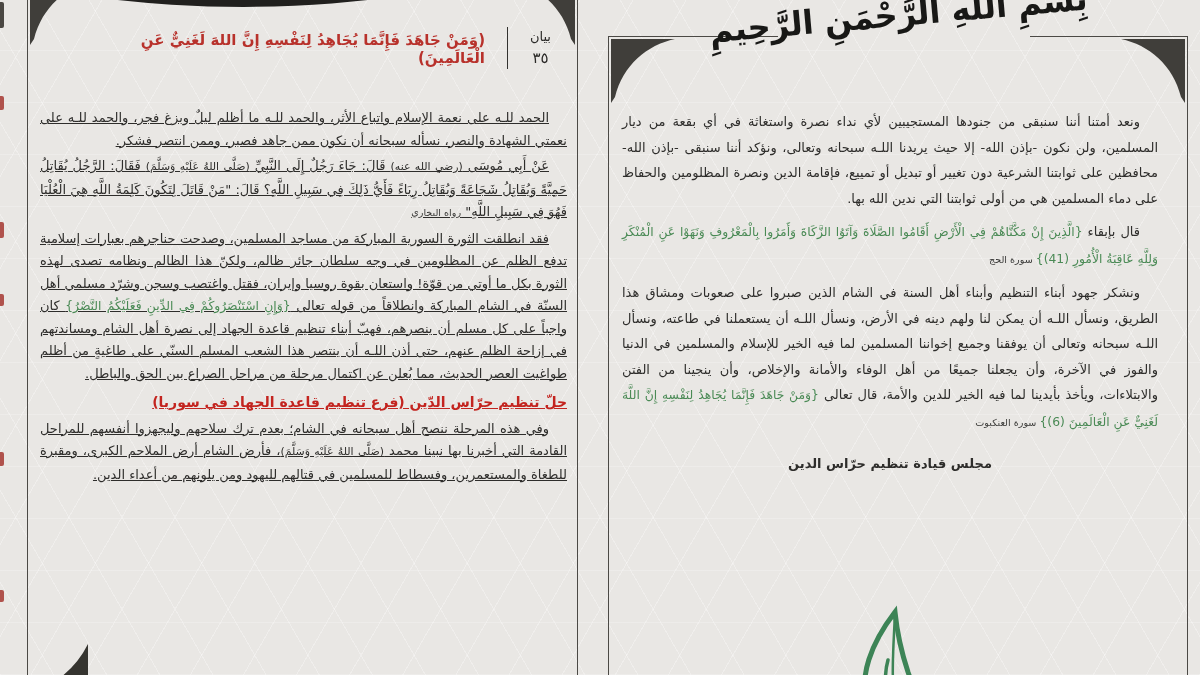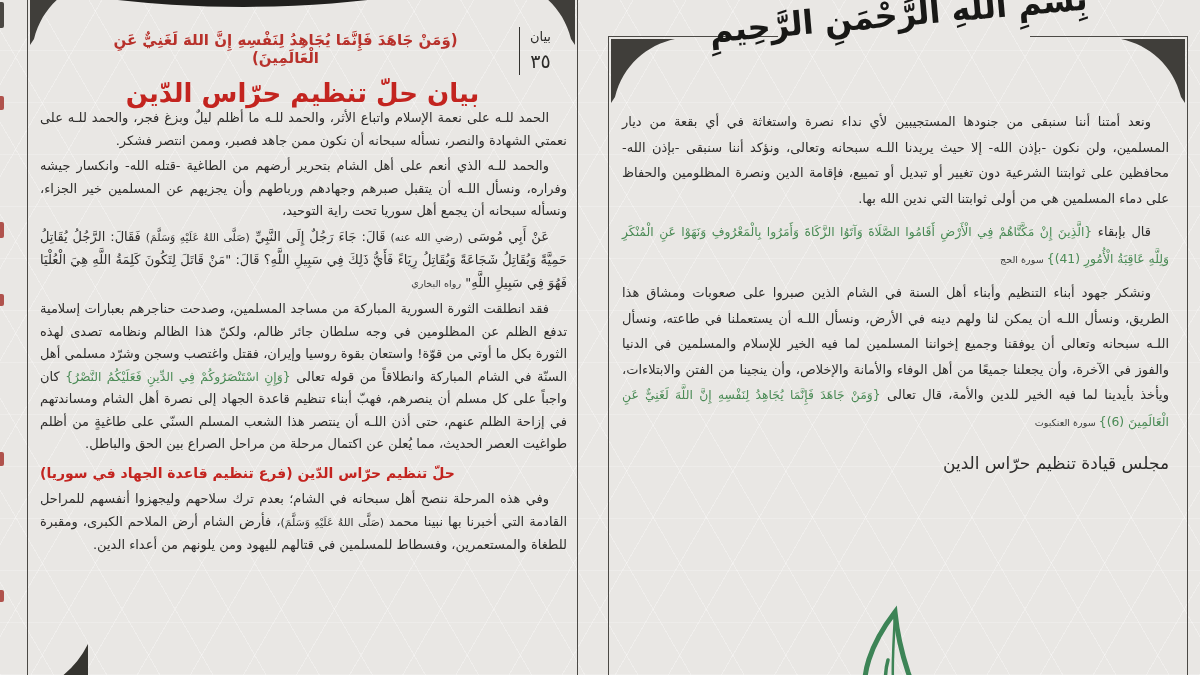--- a/index.html
+++ b/index.html
@@ -18,33 +18,33 @@
   .page-right{left:608px;top:37px;width:578px;height:740px;border-top:none;}
   .top-seg{position:absolute;top:-1.5px;height:1.5px;background:#4b4945;}
   .seg-l{left:-1px;width:170px;} .seg-r{right:-1px;width:158px;}
   .fan{position:absolute;width:66px;height:66px;}
   .fan svg{display:block;width:100%;height:100%;}
   .fan-tl{top:2px;left:2px;}
   .fan-tr{top:2px;right:2px;transform:scaleX(-1);}
   .bismillah-right{position:absolute;top:-42px;left:0;right:0;text-align:center;pointer-events:none;}
   .bismillah-right span{display:inline-block;font-size:33px;font-weight:bold;color:#181816;transform:rotate(-5deg) scaleX(.97);letter-spacing:0;}
   .bismillah-partial{position:absolute;top:-38px;left:22px;right:22px;height:72px;pointer-events:none;}
-  .stmt-label{position:absolute;top:48px;right:26px;border-left:1.5px solid #33322f;padding-left:10px;text-align:center;line-height:1.5;color:#2b2a28;}
+  .stmt-label{position:absolute;top:48px;right:26px;border-left:1.5px solid #33322f;padding-left:22px;text-align:center;line-height:1.5;color:#2b2a28;}
   .stmt-label .l1{font-size:13px;}
-  .stmt-label .l2{font-size:19px;}
-  .verse-header{position:absolute;top:52px;right:92px;left:58px;text-align:center;color:#b8312b;font-size:15px;font-weight:bold;}
+  .stmt-label .l2{font-size:15px;font-family:Liberation Serif, serif;}
+  .verse-header{position:absolute;top:52px;right:92px;left:58px;color:#b8312b;font-size:15px;font-weight:bold;}
   .page-title{position:absolute;top:82px;left:0;right:0;text-align:center;color:#c3241f;font-size:26px;font-weight:bold;}
   .body-left{position:absolute;top:128px;right:10px;left:12px;font-size:13px;line-height:22.5px;text-align:justify;text-justify:inter-word;}
-  .body-left p{margin:0 0 3px 0;text-indent:18px;}
+  .body-left p{margin:0 0 3px 0;text-indent:18px;text-decoration:underline;}
   .body-right{position:absolute;top:72px;right:11px;left:13px;font-size:13px;line-height:25.5px;text-align:justify;text-justify:inter-word;}
-  .body-right p{margin:0 7px 4px 0;text-indent:18px;}
-  .subhead-red{color:#c3241f;font-weight:bold;font-size:14px;text-align:left;text-indent:0 !important;margin:6px 0 4px 0 !important;}
+  .body-right p{margin:0 18px 4px 0;text-indent:18px;}
+  .subhead-red{color:#c3241f;font-weight:bold;font-size:14px;text-align:right;text-indent:0 !important;margin:6px 0 4px 0 !important;}
   .quran-block{margin-top:8px !important;}
   .closing{margin-top:12px !important;}
-  .signature{font-weight:normal;font-size:17px;text-align:right;text-indent:0 !important;margin-top:16px !important;}
+  .signature{font-weight:bold;font-size:13px;text-align:center;text-indent:0 !important;margin-top:16px !important;}
   .seg-n{}
   .seg-q{color:#4a8a55;font-size:.95em;}
   .seg-s{font-size:.84em;}
   .seg-r{font-size:.74em;color:#3a3a38;}
   .logo{position:absolute;top:565px;left:240px;width:92px;height:175px;}
   .corner-wedge{position:absolute;top:665px;left:33px;width:27px;height:33px;}
   .edge-mark{position:absolute;left:0;width:4px;border-radius:0 2px 2px 0;}
   .m1{top:2px;height:26px;background:#4a4742;}
   .m2{top:96px;height:14px;background:#b0524c;}
   .m3{top:222px;height:16px;background:#b0524c;}
@@ -83,25 +83,23 @@
         <path d="M60,38 C180,60 300,60 420,28" stroke="#21201e" stroke-width="4" fill="none"></path>
       </svg>
     </div>
 
     <div class="stmt-label">
       <div class="l1">بيان</div>
       <div class="l2">٣٥</div>
     </div>
 
     <div class="verse-header">(وَمَنْ جَاهَدَ فَإِنَّمَا يُجَاهِدُ لِنَفْسِهِ إِنَّ اللهَ لَغَنِيٌّ عَنِ الْعَالَمِينَ)</div>
-    <h1 class="page-title">بيان حلّ تنظيم حرّاس الدّين</h1>
 
     <div class="body-left">
       <p>الحمد للـه على نعمة الإسلام واتباع الأثر، والحمد للـه ما أظلم ليلٌ وبزغ فجر، والحمد للـه على نعمتي الشهادة والنصر، نسأله سبحانه أن نكون ممن جاهد فصبر، وممن انتصر فشكر.</p>
-      <p>والحمد للـه الذي أنعم على أهل الشام بتحرير أرضهم من الطاغية -قتله الله- وانكسار جيشه وفراره، ونسأل اللـه أن يتقبل صبرهم وجهادهم ورباطهم وأن يجزيهم عن المسلمين خير الجزاء، ونسأله سبحانه أن يجمع أهل سوريا تحت راية التوحيد،</p>
       <p><span class="seg-n">عَنْ أَبِي مُوسَى </span><span class="seg-s">(رضي الله عنه)</span><span class="seg-n"> قَالَ: جَاءَ رَجُلٌ إِلَى النَّبِيِّ </span><span class="seg-s">(صَلَّى اللهُ عَلَيْهِ وَسَلَّمَ)</span><span class="seg-n"> فَقَالَ: الرَّجُلُ يُقَاتِلُ حَمِيَّةً وَيُقَاتِلُ شَجَاعَةً وَيُقَاتِلُ رِيَاءً فَأَيُّ ذَلِكَ فِي سَبِيلِ اللَّهِ؟ قَالَ: "مَنْ قَاتَلَ لِتَكُونَ كَلِمَةُ اللَّهِ هِيَ الْعُلْيَا فَهُوَ فِي سَبِيلِ اللَّهِ" </span><span class="seg-r">رواه البخاري</span></p>
       <p><span class="seg-n">فقد انطلقت الثورة السورية المباركة من مساجد المسلمين، وصدحت حناجرهم بعبارات إسلامية تدفع الظلم عن المظلومين في وجه سلطان جائر ظالم، ولكنّ هذا الظالم ونظامه تصدى لهذه الثورة بكل ما أوتي من قوّة! واستعان بقوة روسيا وإيران، فقتل واغتصب وسجن وشرّد مسلمي أهل السنّة في الشام المباركة وانطلاقاً من قوله تعالى </span><span class="seg-q">{وَإِنِ اسْتَنْصَرُوكُمْ فِي الدِّينِ فَعَلَيْكُمُ النَّصْرُ}</span><span class="seg-n"> كان واجباً على كل مسلم أن ينصرهم، فهبّ أبناء تنظيم قاعدة الجهاد إلى نصرة أهل الشام ومساندتهم في إزاحة الظلم عنهم، حتى أذن اللـه أن ينتصر هذا الشعب المسلم السنّي على طاغيةٍ من أظلم طواغيت العصر الحديث، مما يُعلن عن اكتمال مرحلة من مراحل الصراع بين الحق والباطل.</span></p>
       <p class="subhead-red">حلّ تنظيم حرّاس الدّين (فرع تنظيم قاعدة الجهاد في سوريا)</p>
       <p><span class="seg-n">وفي هذه المرحلة ننصح أهل سبحانه في الشام؛ بعدم ترك سلاحهم وليجهزوا أنفسهم للمراحل القادمة التي أخبرنا بها نبينا محمد </span><span class="seg-s">(صَلَّى اللهُ عَلَيْهِ وَسَلَّمَ)</span><span class="seg-n">، فأرض الشام أرض الملاحم الكبرى، ومقبرة للطغاة والمستعمرين، وفسطاط للمسلمين في قتالهم لليهود ومن يلونهم من أعداء الدين.</span></p>
     </div>
 
     <div class="corner-wedge">
       <svg viewBox="0 0 27 33">
           <path d="M27,0 L27,33 L0,33 Q17,20 27,0 Z" fill="#35342f"></path>
         </svg>

